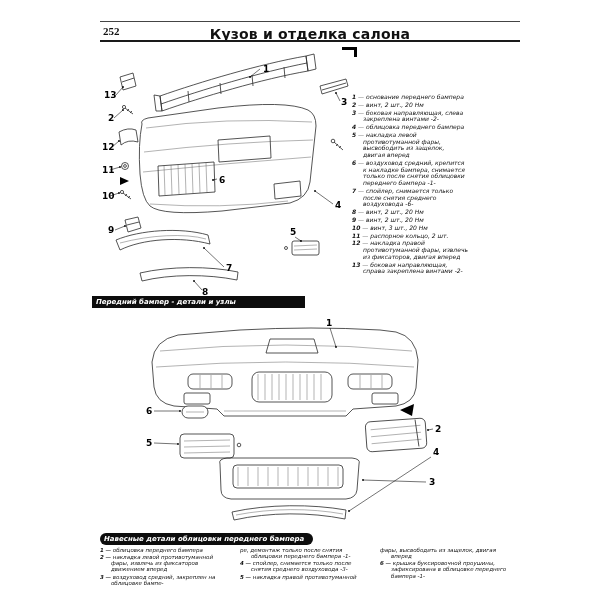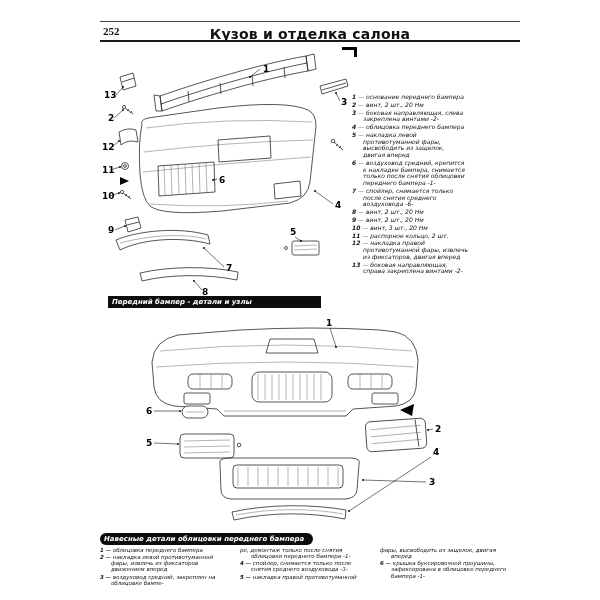--- a/index.html
+++ b/index.html
@@ -14,21 +14,21 @@
   .fig1 { position:absolute; left:100px; top:44px; }
   .fig2 { position:absolute; left:100px; top:314px; }
 
   .legend1 { position:absolute; left:352px; top:94px; width:116px;
              font-size:6px; line-height:1.13; font-style:italic; }
   .leg-item { padding-left:11px; text-indent:-11px; margin-bottom:1px; }
   .leg-item b { font-weight:bold; font-style:italic; }
 
   .caption-bar { position:absolute; width:213px; background:#0d0d0d; color:#ffffff;
                  font-size:7px; font-weight:bold; font-style:italic; padding:2px 4px 2px 4px; }
-  .cap1 { left:108px; top:296px; }
+  .cap1 { left:92px; top:296px; }
   .cap2 { left:100px; top:533px;border-radius:6px; }
 
   .legend2 { position:absolute; top:547px; width:132px;
              font-size:5.5px; line-height:1.12; font-style:italic; }
   .col1 { left:100px; } .col2 { left:240px; } .col3 { left:380px; width:138px; }
 
   svg { display:block; }
   svg .pt  { stroke:#2a2a2a; stroke-width:0.8; fill:none; stroke-linejoin:round; }
   svg .ptw { stroke:#2a2a2a; stroke-width:0.8; fill:#ffffff; stroke-linejoin:round; }
   svg .th  { stroke:#555555; stroke-width:0.45; fill:none; }

